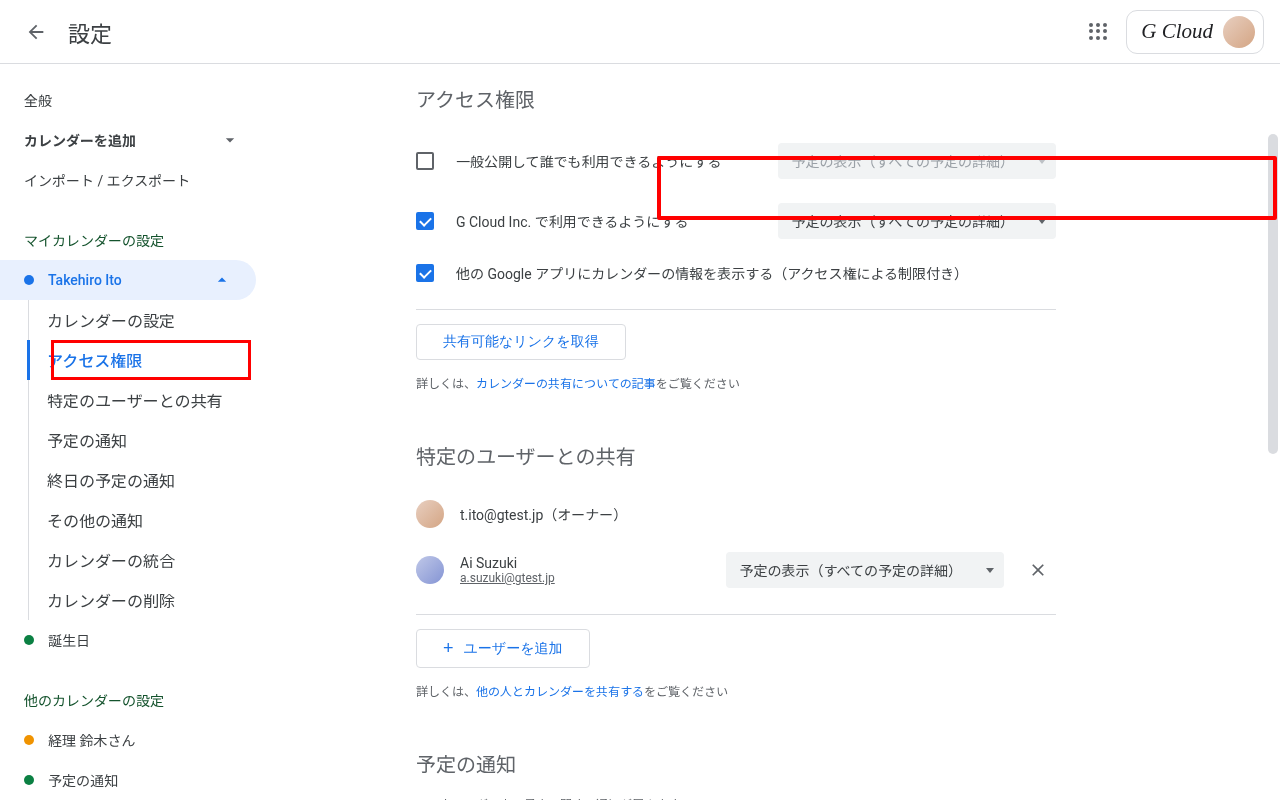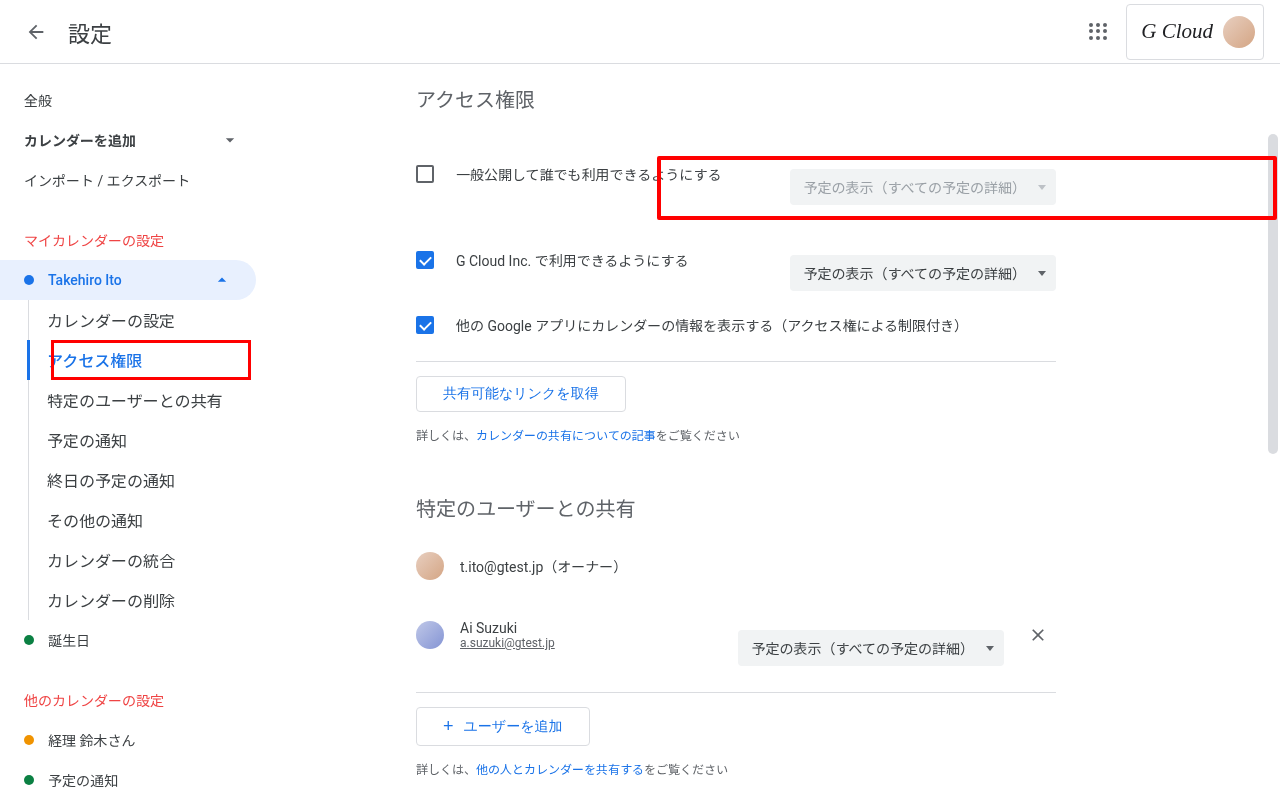--- a/index.html
+++ b/index.html
@@ -6,52 +6,52 @@
     body { font-family: "Roboto", "Noto Sans JP", Arial, sans-serif; font-size: 14px; color: #3c4043; background: #fff; overflow: hidden; }
     
     
     .header { height: 64px; border-bottom: 1px solid #dadce0; display: flex; align-items: center; padding: 0 16px; }
     .back-btn { width: 40px; height: 40px; border-radius: 50%; display: flex; align-items: center; justify-content: center; cursor: pointer; margin-right: 12px; }
     .header-title { font-size: 22px; color: #3c4043; font-weight: 400; }
     .header-spacer { flex: 1; }
     .apps-icon { width: 40px; height: 40px; display: flex; align-items: center; justify-content: center; cursor: pointer; margin-right: 8px; border-radius: 50%; }
     .apps-grid { width: 18px; height: 18px; display: grid; grid-template-columns: repeat(3, 1fr); grid-template-rows: repeat(3, 1fr); gap: 2px; }
     .apps-grid span { background: #5f6368; border-radius: 50%; width: 4px; height: 4px; }
-    .brand-badge { display: flex; align-items: center; gap: 10px; border: 1px solid #dadce0; border-radius: 4px; padding: 4px 8px 4px 14px; height: 56px; }
+    .brand-badge { display: flex; align-items: center; gap: 10px; border: 1px solid #dadce0; border-radius: 11px; padding: 4px 8px 4px 14px; height: 44px; }
     .brand-text { font-family: cursive, "Brush Script MT"; font-size: 21px; font-style: italic; color: #202124; }
     .avatar { width: 32px; height: 32px; border-radius: 50%; background: linear-gradient(135deg, #e8cfc0, #d4a584); }
 
     
     .container { display: flex; height: calc(100vh - 64px); }
     .sidebar { width: 256px; padding: 16px 0; overflow-y: auto; flex-shrink: 0; }
     .content-wrap { flex: 1; overflow-y: auto; padding: 0 40px 40px 40px; position: relative; }
     .content { max-width: 640px; margin-left: 120px; }
 
     
     .nav-item { display: flex; align-items: center; height: 40px; padding: 0 24px; font-size: 14px; color: #3c4043; cursor: pointer; border-radius: 0 20px 20px 0; }
     .nav-item.expandable { justify-content: space-between; padding-right: 16px; font-weight: bold; }
-    .nav-section-label { padding: 0 24px; height: 40px; display: flex; align-items: center; font-size: 14px; color: #ef4444; margin-top: 20px; }
+    .nav-section-label { padding: 0 24px; height: 40px; display: flex; align-items: center; font-size: 14px; color: #14532d; margin-top: 20px; }
     .nav-cal { display: flex; align-items: center; height: 40px; padding: 0 24px; border-radius: 0 20px 20px 0; cursor: pointer; justify-content: space-between; }
     .nav-cal.active { background: #e8f0fe; color: #1a73e8; font-weight: 500; }
     .nav-cal-left { display: flex; align-items: center; gap: 14px; }
     .cal-dot { width: 10px; height: 10px; border-radius: 50%; flex-shrink: 0; }
     .sub-list { border-left: 1px solid #dadce0; margin-left: 28px; }
     .sub-item { height: 40px; display: flex; align-items: center; padding: 0 18px; font-size: 16px; color: #3c4043; cursor: pointer; }
     .sub-item.active { color: #1a73e8; font-weight: 500; }
     .sub-item.active-marker { border-left: 3px solid #1a73e8; margin-left: -2px; padding-left: 17px; }
     .chevron { color: #5f6368; }
 
     
     .section-title { font-size: 20px; color: #5f6368; font-weight: 400; margin: 20px 0 18px; }
     .row { display: flex; align-items: center; padding: 12px 0; }
     .checkbox { width: 18px; height: 18px; border: 2px solid #5f6368; border-radius: 2px; margin-right: 22px; flex-shrink: 0; cursor: pointer; display: flex; align-items: center; justify-content: center; }
     .checkbox.checked { background: #1a73e8; border-color: #1a73e8; }
     .checkbox.checked::after { content: ""; width: 5px; height: 9px; border: solid white; border-width: 0 2px 2px 0; transform: rotate(45deg); margin-top: -2px; }
     .row-label { flex: 1; font-size: 14px; color: #3c4043; }
-    .select-pill { background: #f1f3f4; border-radius: 4px; padding: 8px 10px 8px 14px; display: flex; align-items: center; gap: 12px; font-size: 14px; color: #3c4043; cursor: pointer; min-width: 240px; justify-content: space-between; margin-top: 26px; }
+    .select-pill { background: #f1f3f4; border-radius: 4px; padding: 8px 10px 8px 14px; display: flex; align-items: center; gap: 24px; font-size: 14px; color: #3c4043; cursor: pointer; min-width: 240px; justify-content: space-between; }
     .select-pill.disabled { color: #9aa0a6; }
     .triangle-down { width: 0; height: 0; border-left: 4px solid transparent; border-right: 4px solid transparent; border-top: 5px solid #5f6368; }
     .disabled .triangle-down { border-top-color: #bdc1c6; }
 
     .divider { border: none; border-top: 1px solid #dadce0; margin: 14px 0; }
     .btn-outline { border: 1px solid #dadce0; border-radius: 4px; padding: 8px 26px; color: #1a73e8; font-size: 14px; background: #fff; cursor: pointer; display: inline-flex; align-items: center; gap: 10px; }
     .help-text { font-size: 12px; color: #5f6368; margin-top: 14px; }
     .help-text a { color: #1a73e8; text-decoration: none; }
 
     .user-row { display: flex; align-items: center; padding: 12px 0; gap: 16px; justify-content: space-between; }

